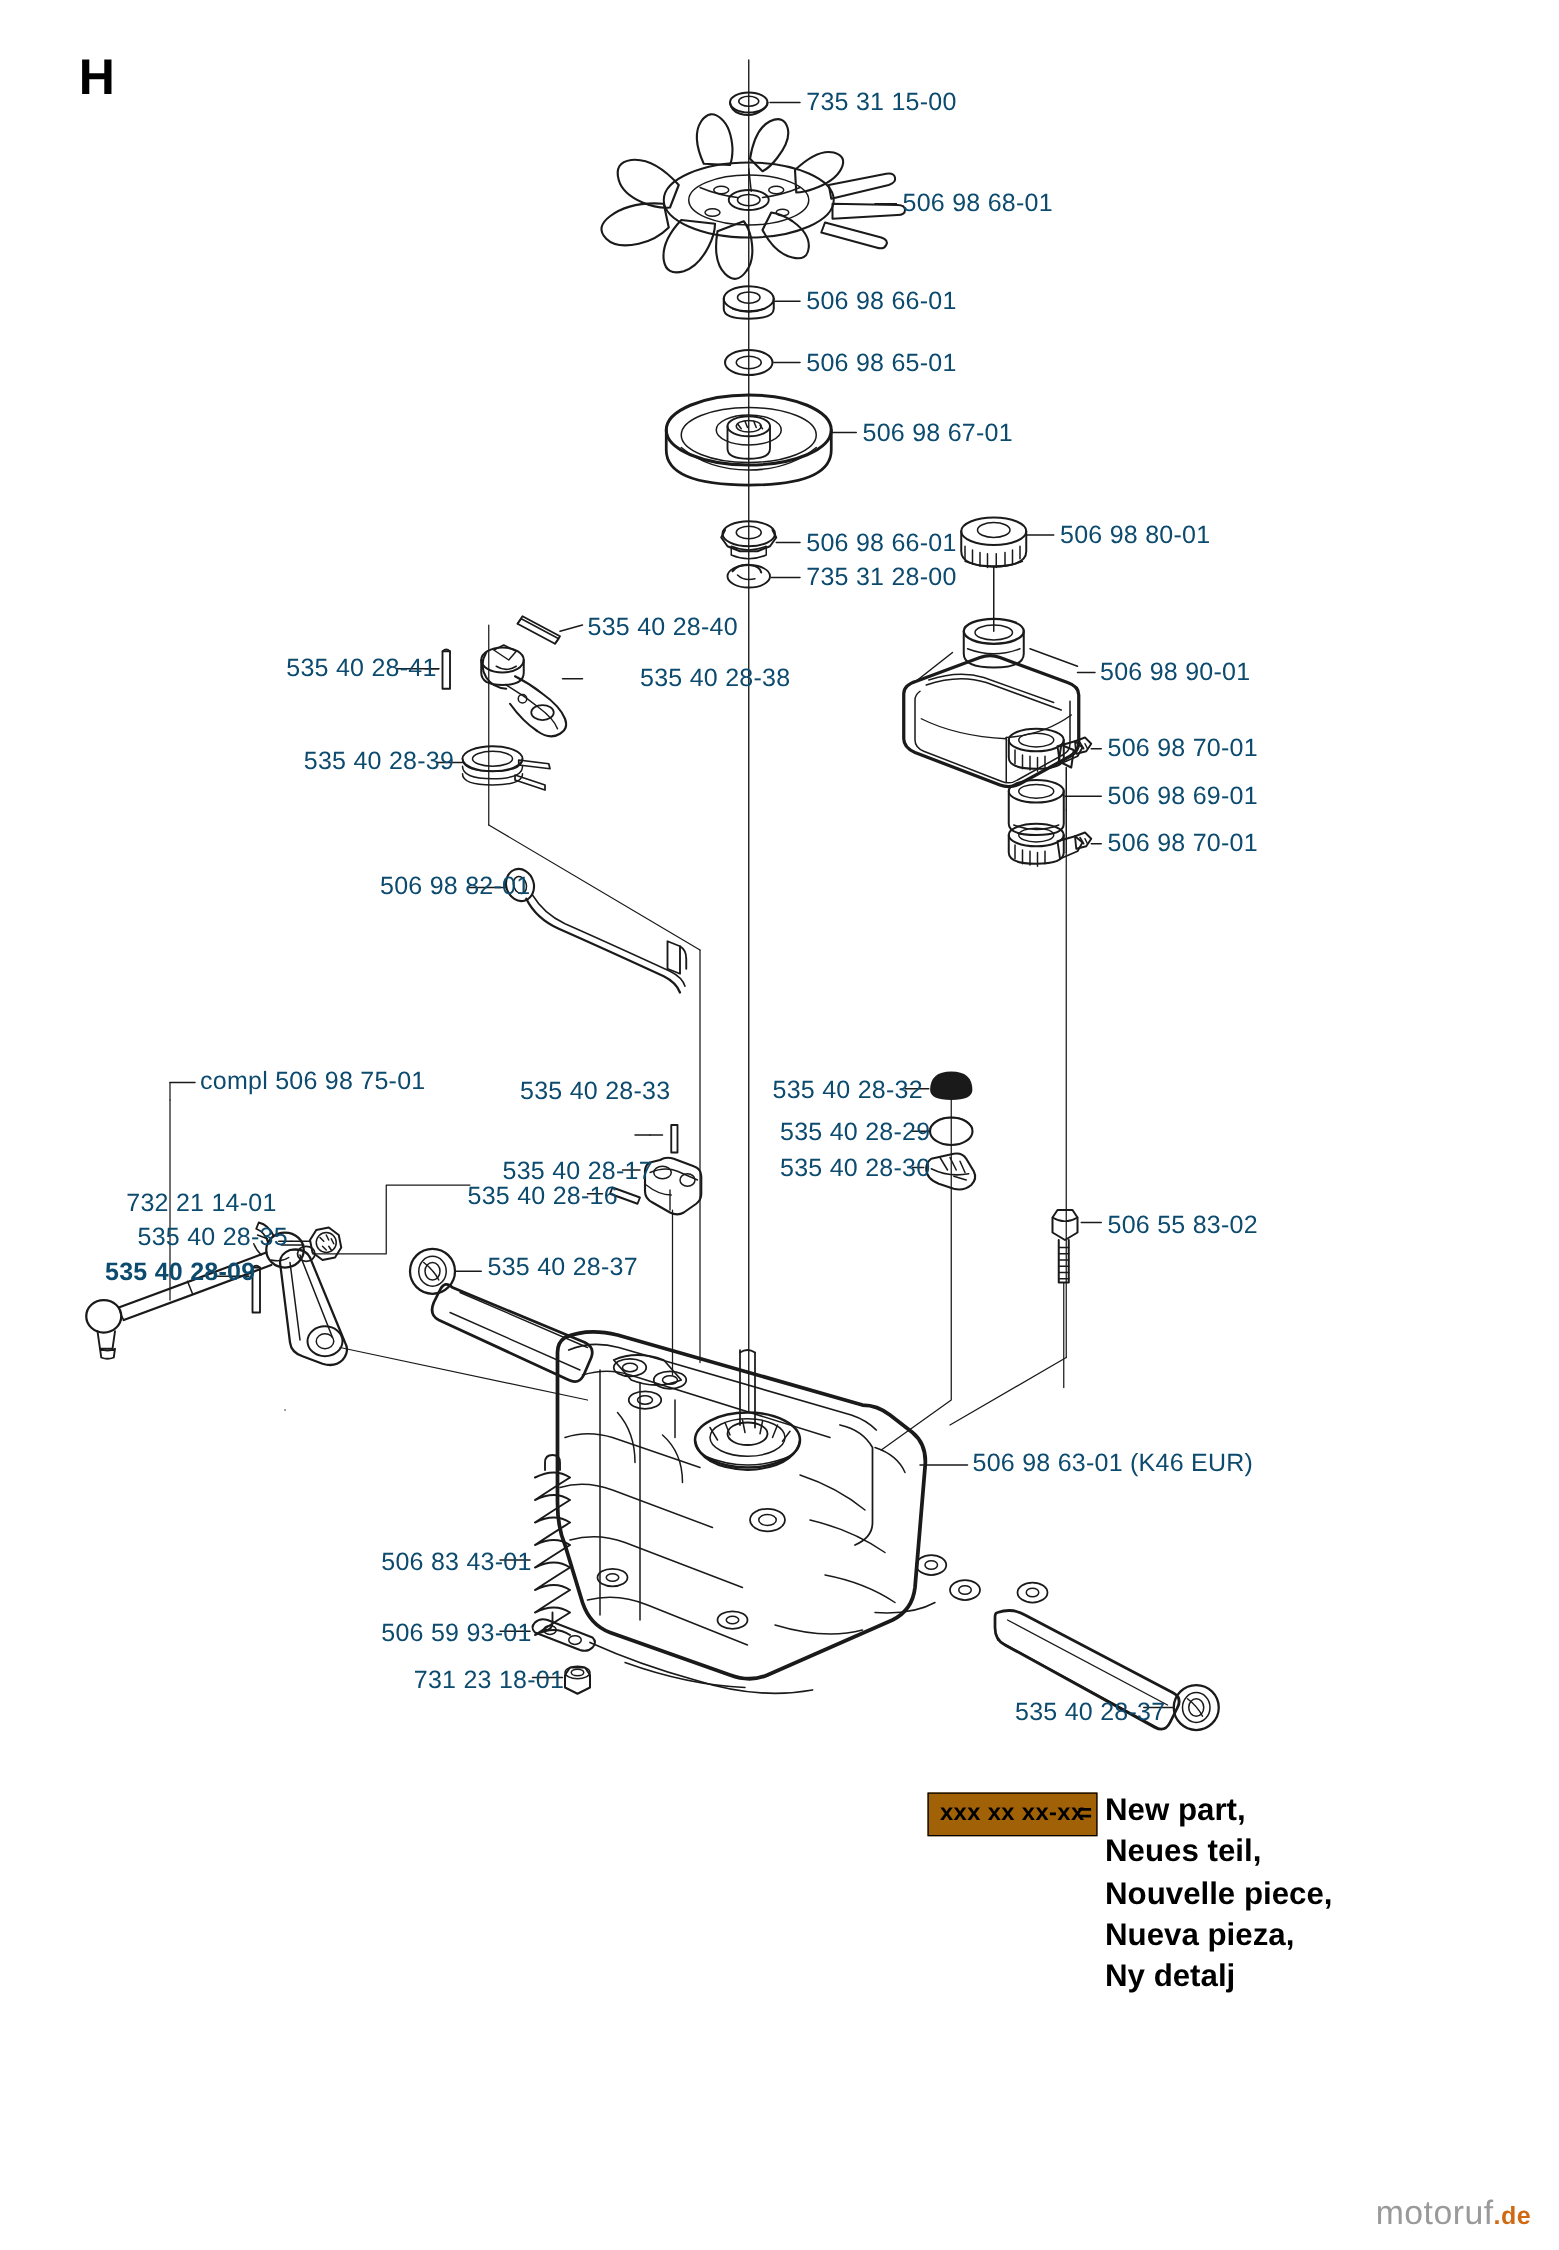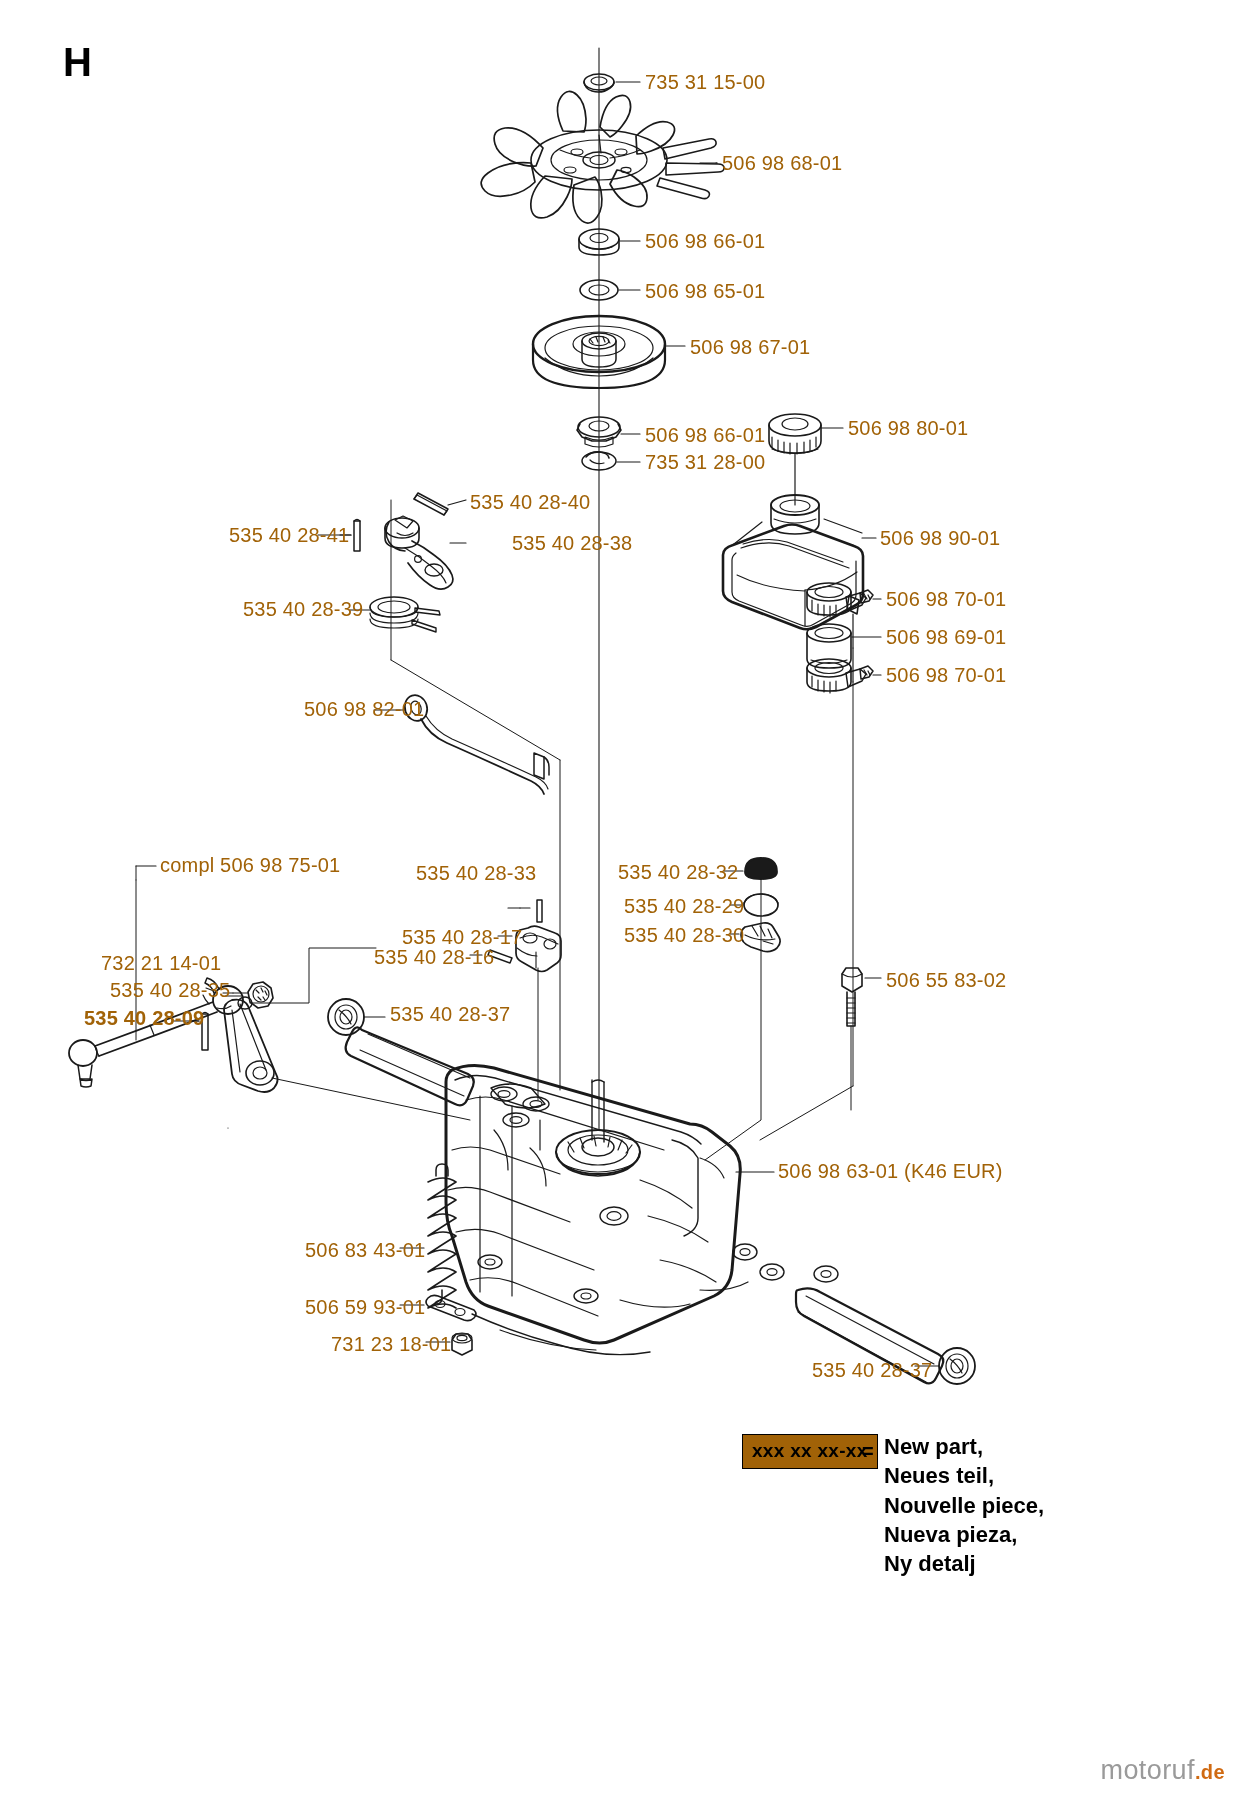--- a/index.html
+++ b/index.html
@@ -10,21 +10,21 @@
   }
   #stage{position:absolute;left:0;top:0;width:1247px;height:1800px;}
   svg#art{position:absolute;left:0;top:0;width:1247px;height:1800px;}
 
   .lbl{
     position:absolute;
     font-family:"Liberation Sans", sans-serif;
     font-size:20px;
     letter-spacing:0.2px;
     white-space:nowrap;
-    color:#a16207;
+    color:#0c4a6e;
     line-height:1;
   }
   .section-letter{
     position:absolute;
     font-family:"Liberation Sans", sans-serif;
     font-weight:bold;
     font-size:40px;
     left:63px;top:40px;
   }
   .legend-box{
@@ -36,21 +36,21 @@
     font-weight:bold;
     letter-spacing:0.3px;
     background:#a16207;
   }
   .legend-eq{
     position:absolute;left:862px;top:1440px;
     font-size:20px;font-weight:bold;
   }
   .legend-text{
     position:absolute;left:884px;top:1432px;
-    font-size:22px;font-weight:bold;line-height:1.33;
+    font-size:25px;font-weight:bold;line-height:1.33;
   }
   .legend-text div{white-space:nowrap;}
   .wm{
     position:absolute;right:22px;bottom:14px;
     font-size:27px;font-family:"Liberation Sans",sans-serif;
     color:#7b7b7b;letter-spacing:0.4px;
   }
   .wm .m{color:#9a9a9a;}
   .wm .de{color:#d06a12;font-weight:bold;font-size:20px;}
 </style>

